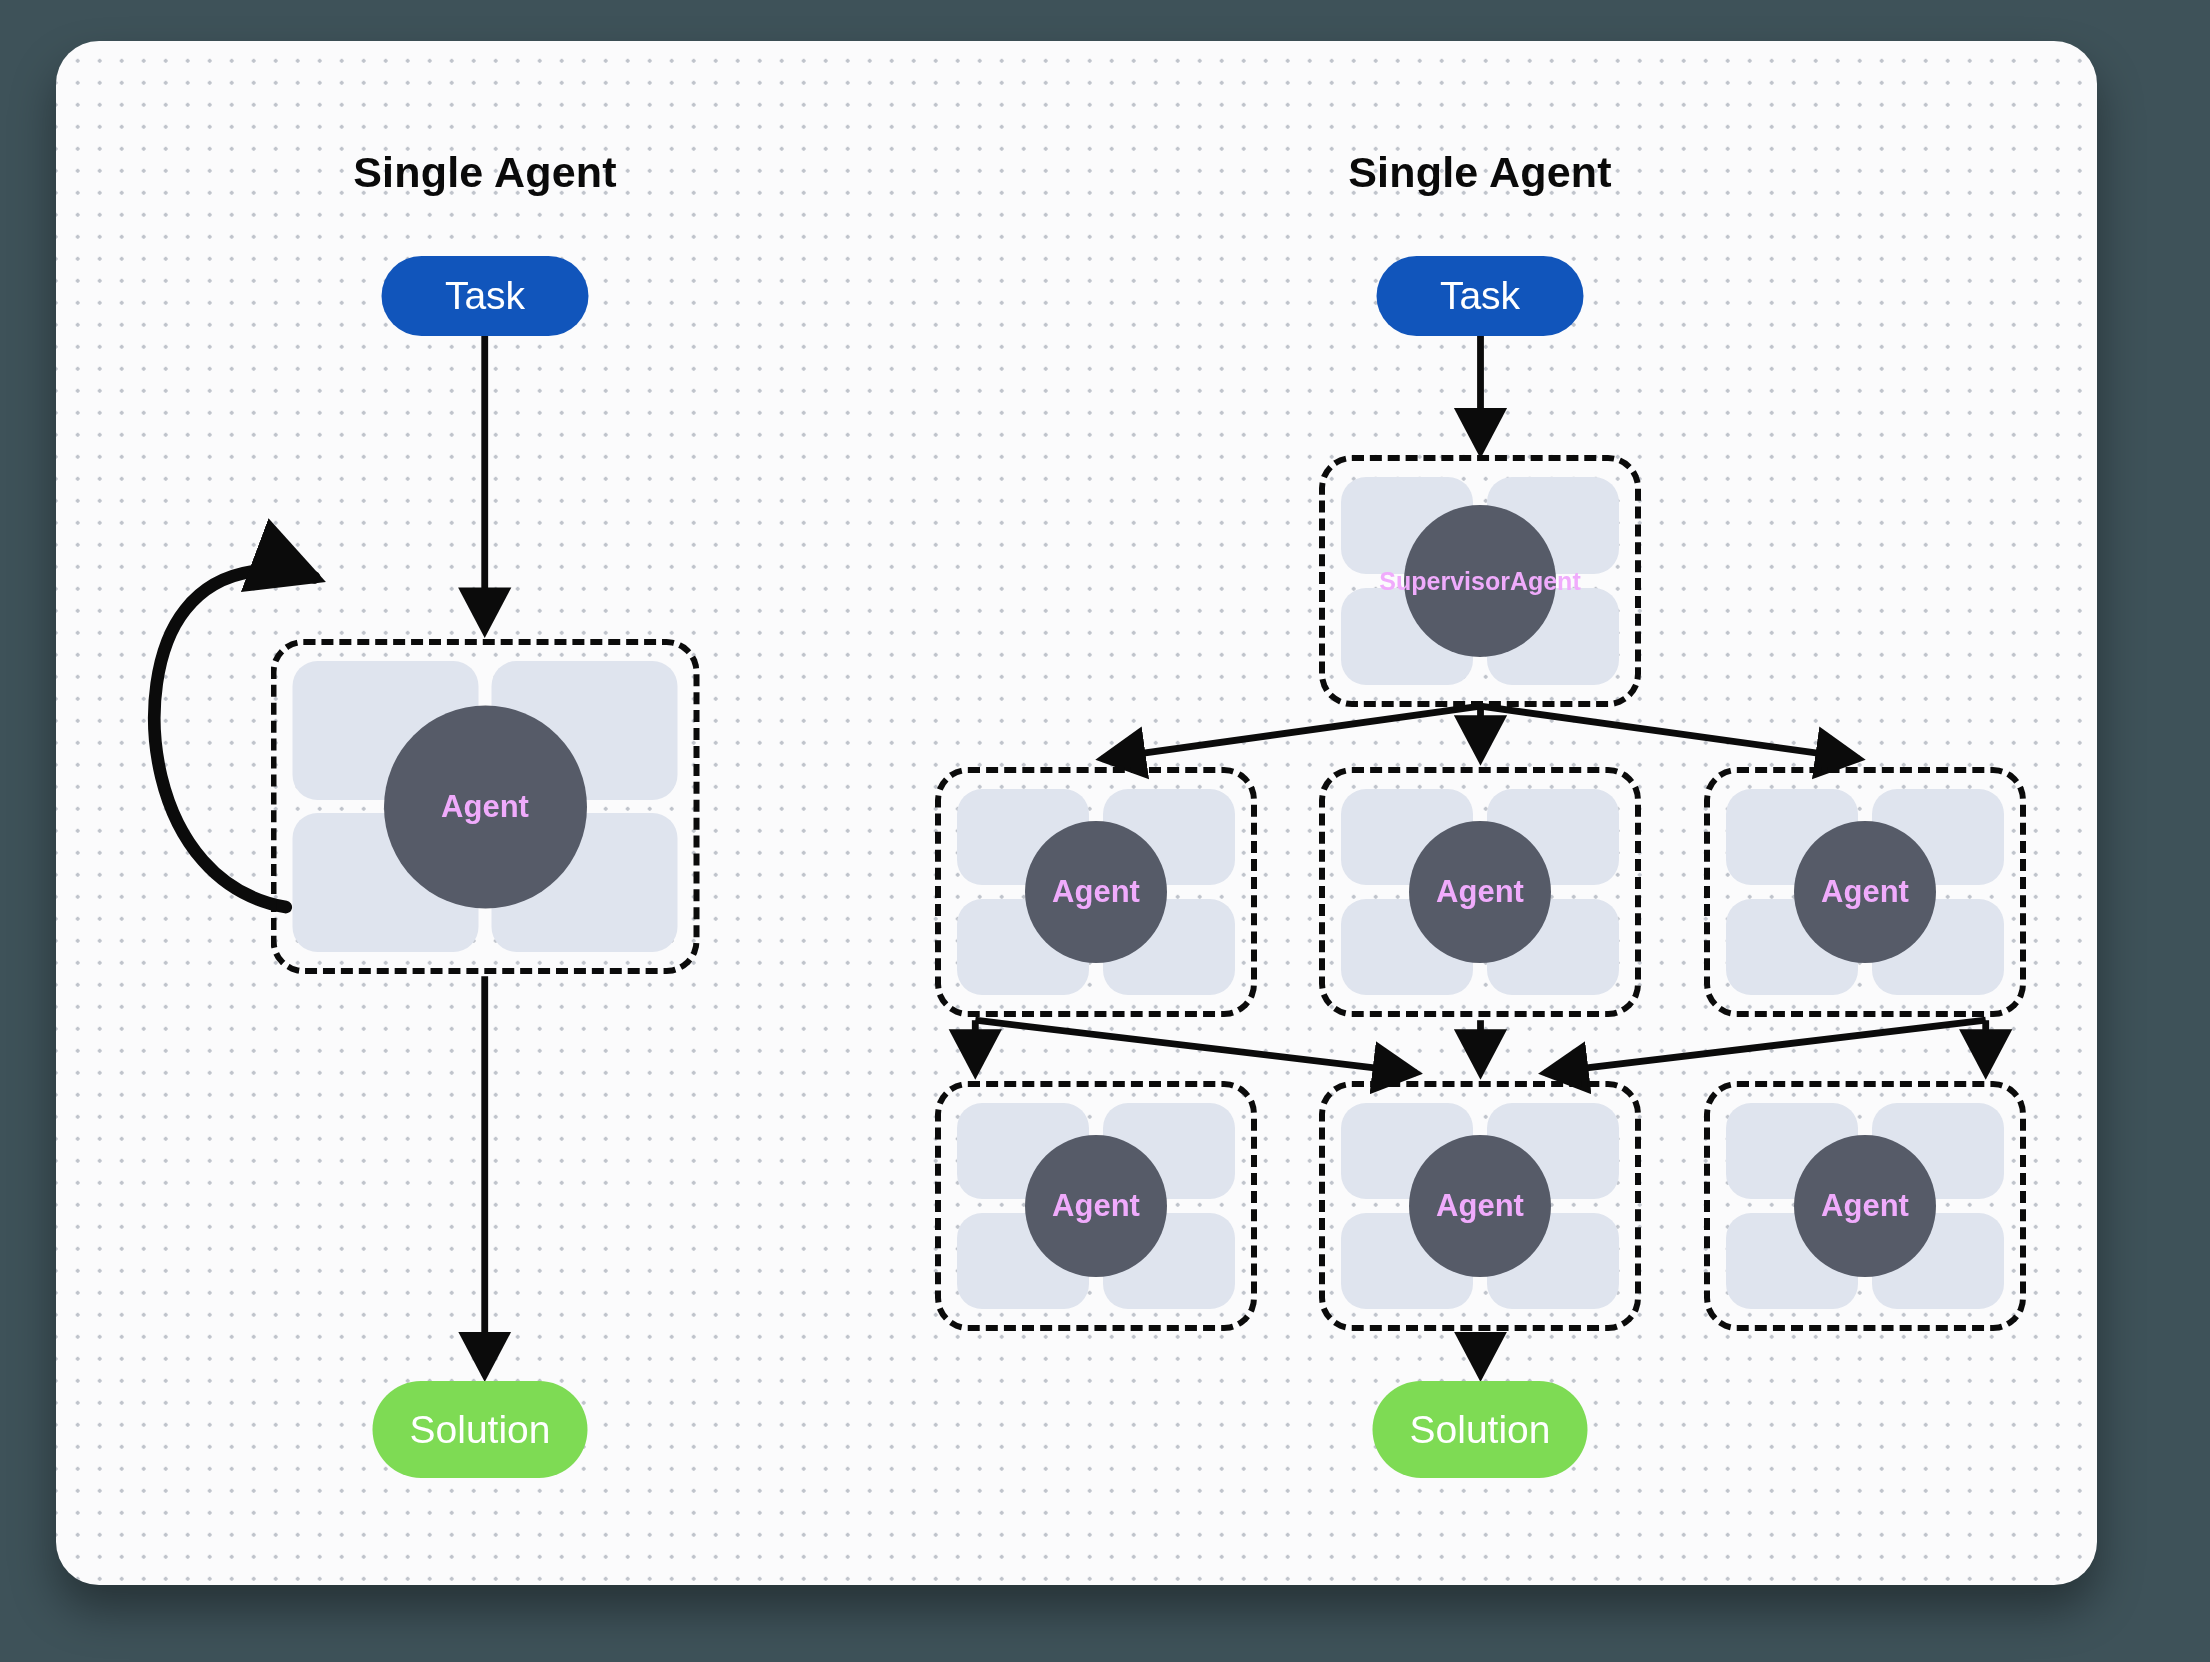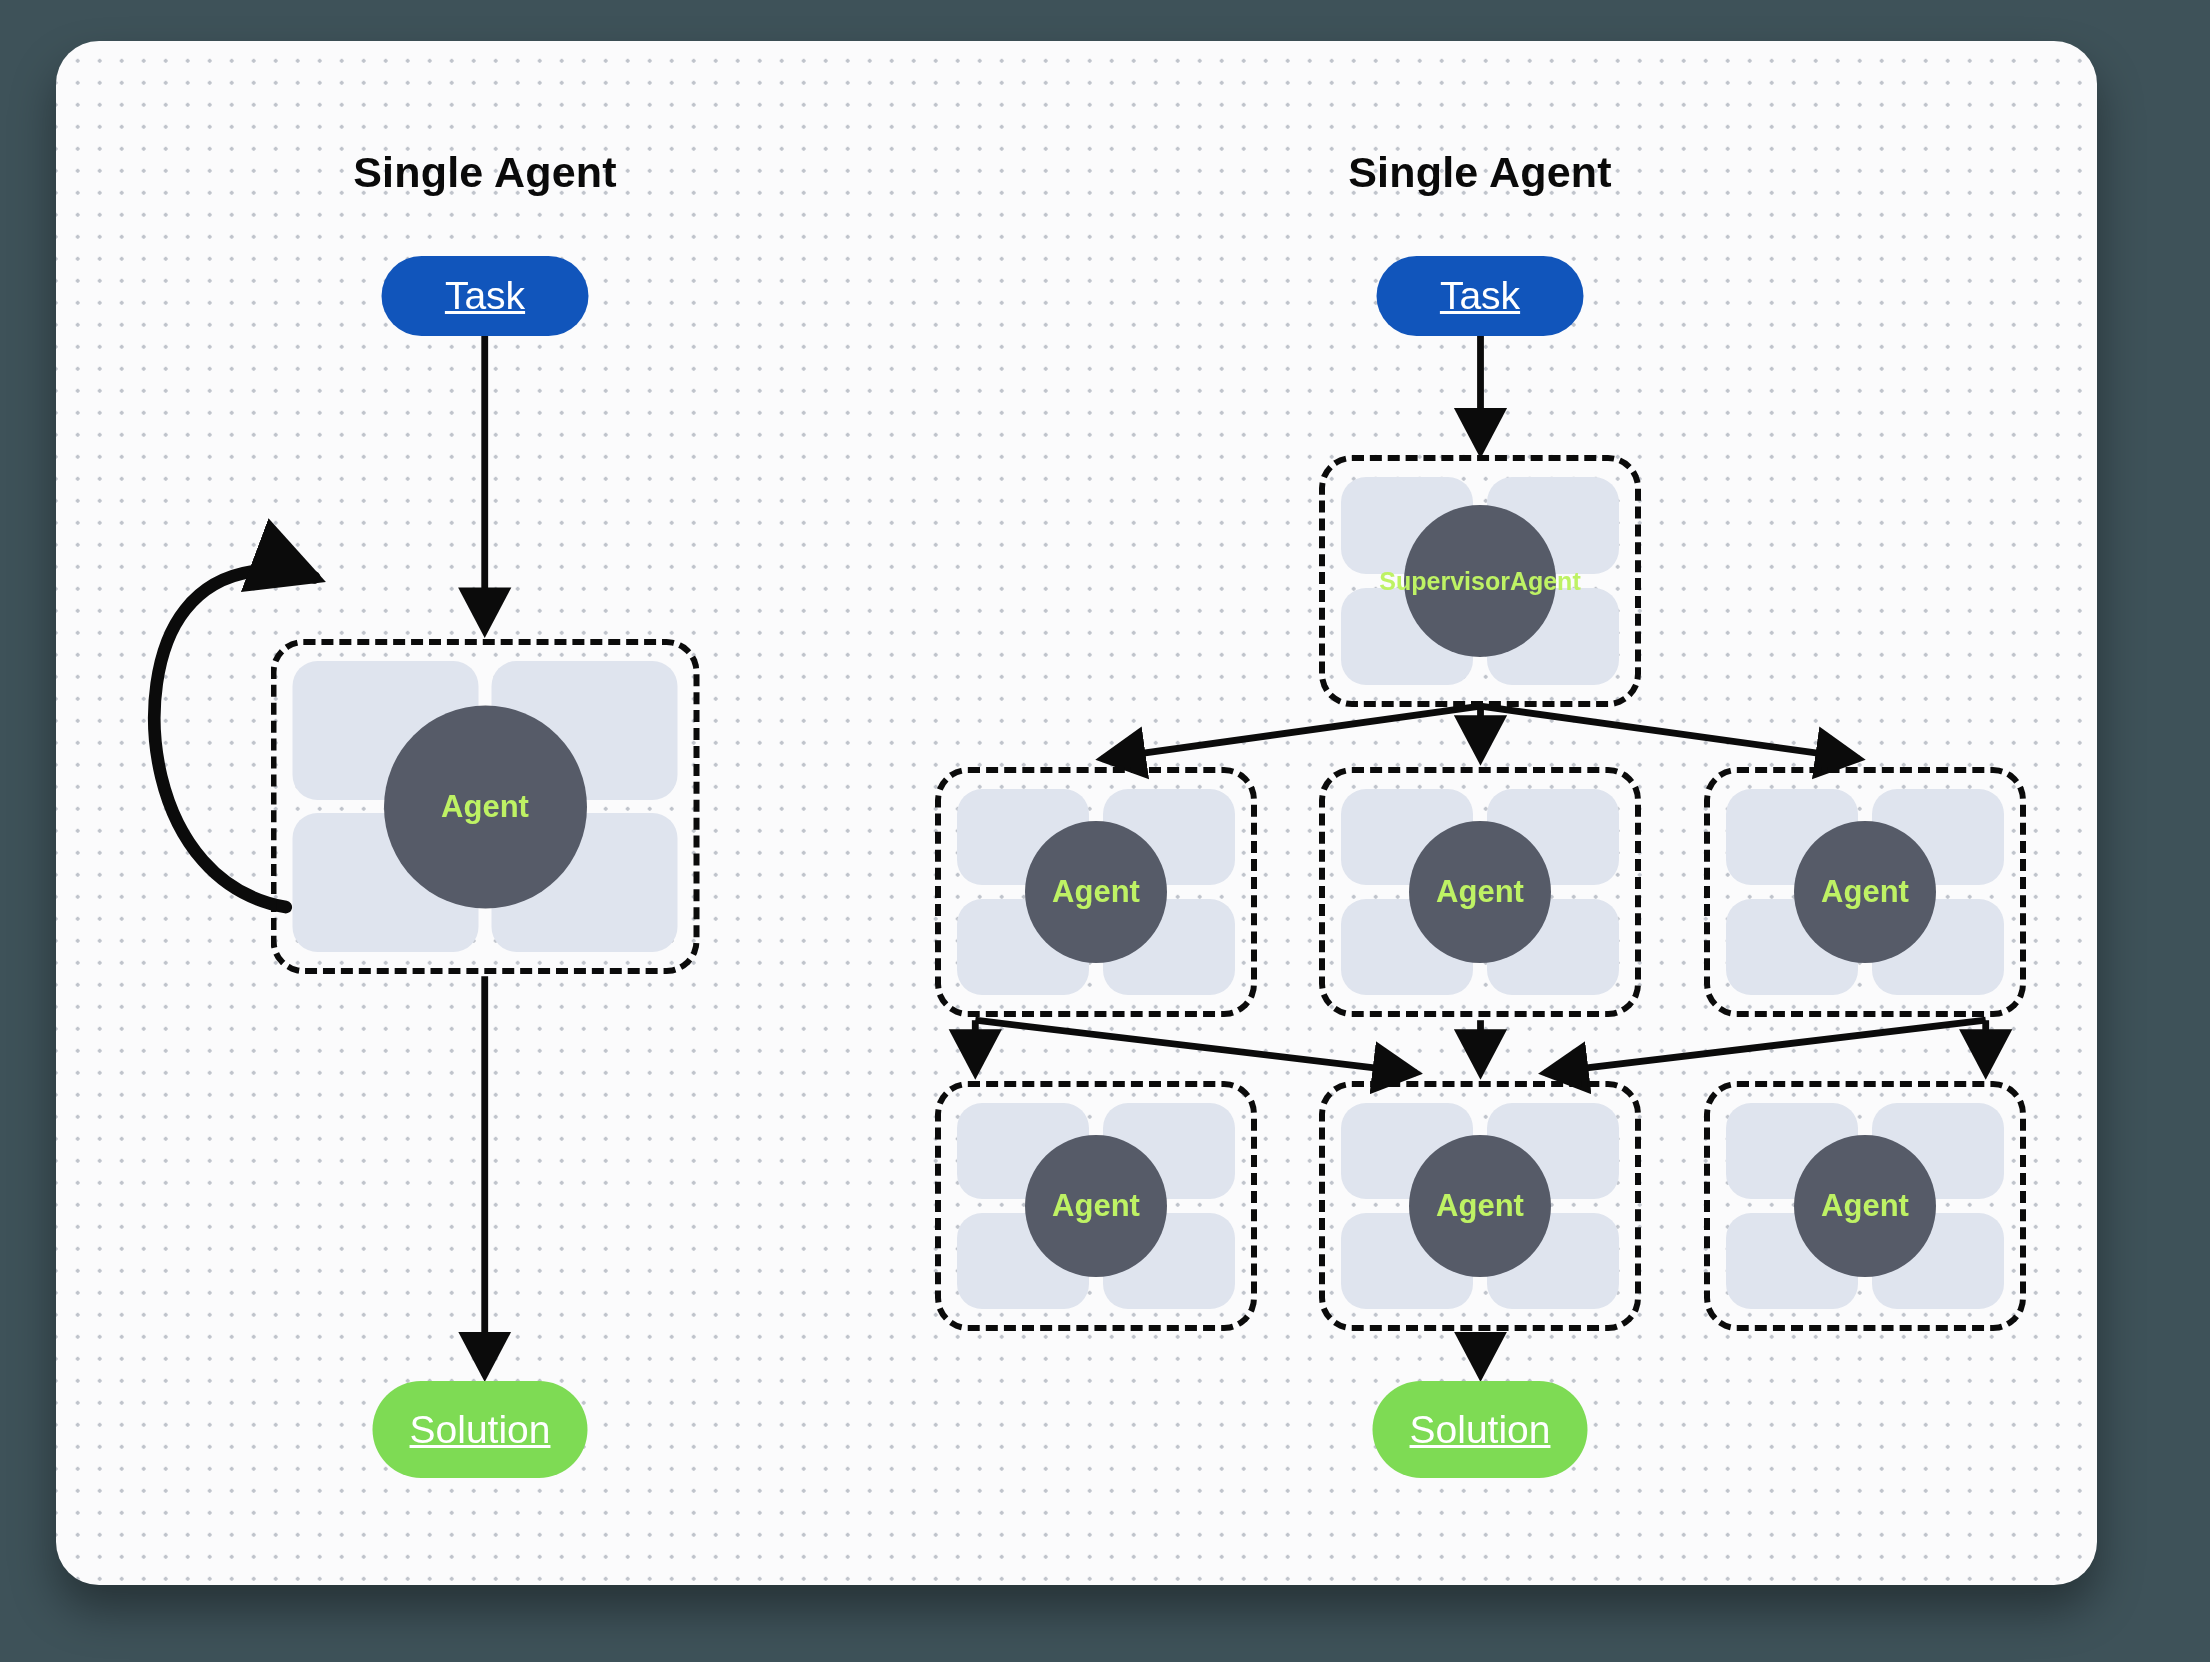--- a/index.html
+++ b/index.html
@@ -59,21 +59,20 @@
     position: absolute;
     display: flex;
     align-items: center;
     justify-content: center;
     border-radius: 974px;
     color: #ffffff;
     font-size: 39px;
     font-weight: 400;
     white-space: nowrap;
     transform: translateX(-50%);
-    text-decoration: underline;
   }
   .pill-task { background: #1155bb; width: 207px; height: 80px; }
   .pill-solution { background: #7edb54; width: 215px; height: 97px; }
 
   
   .agent-box {
     position: absolute;
     box-sizing: border-box;
     border: 6.8px dashed #0b0b0b;
     border-radius: 33px;
@@ -96,21 +95,21 @@
     position: absolute;
     left: 50%;
     top: 50%;
     transform: translate(-50%, -50%);
     background: #565b68;
     border-radius: 50%;
     display: flex;
     align-items: center;
     justify-content: center;
     text-align: center;
-    color: #bef264;
+    color: #f0abfc;
     font-weight: bold;
     line-height: 1.04;
   }
   .agent-core.small-label { font-size: 25px; }
   .agent-core.normal-label { font-size: 31px; }
 </style>
 </head>
 <body>
 
 <div id="stage">

